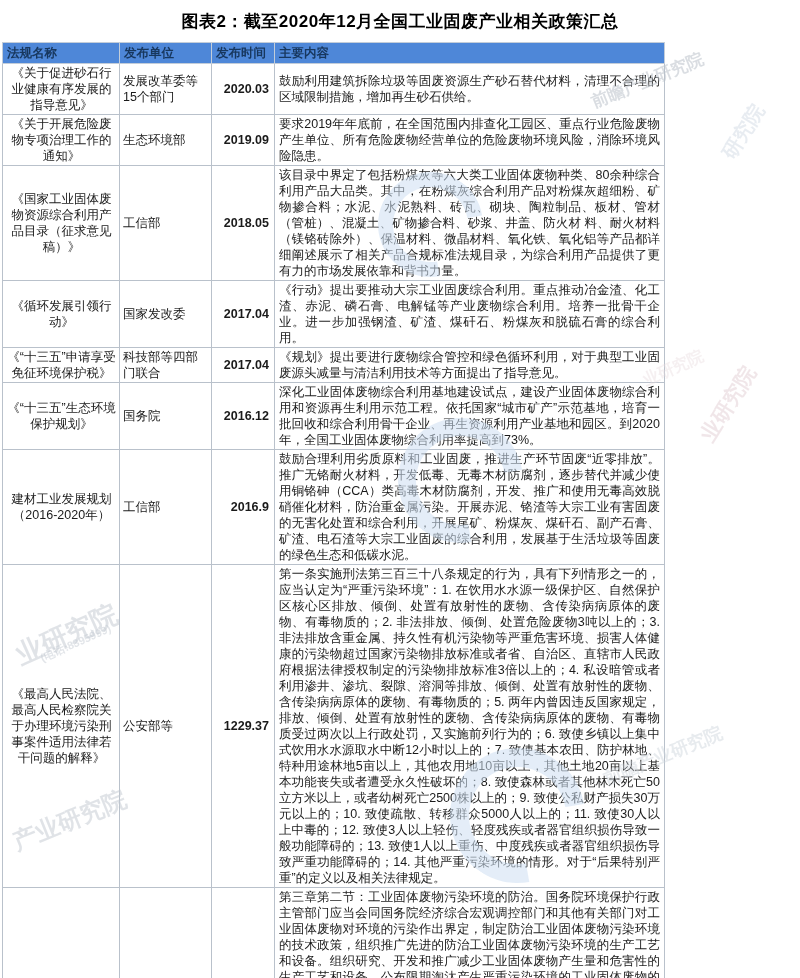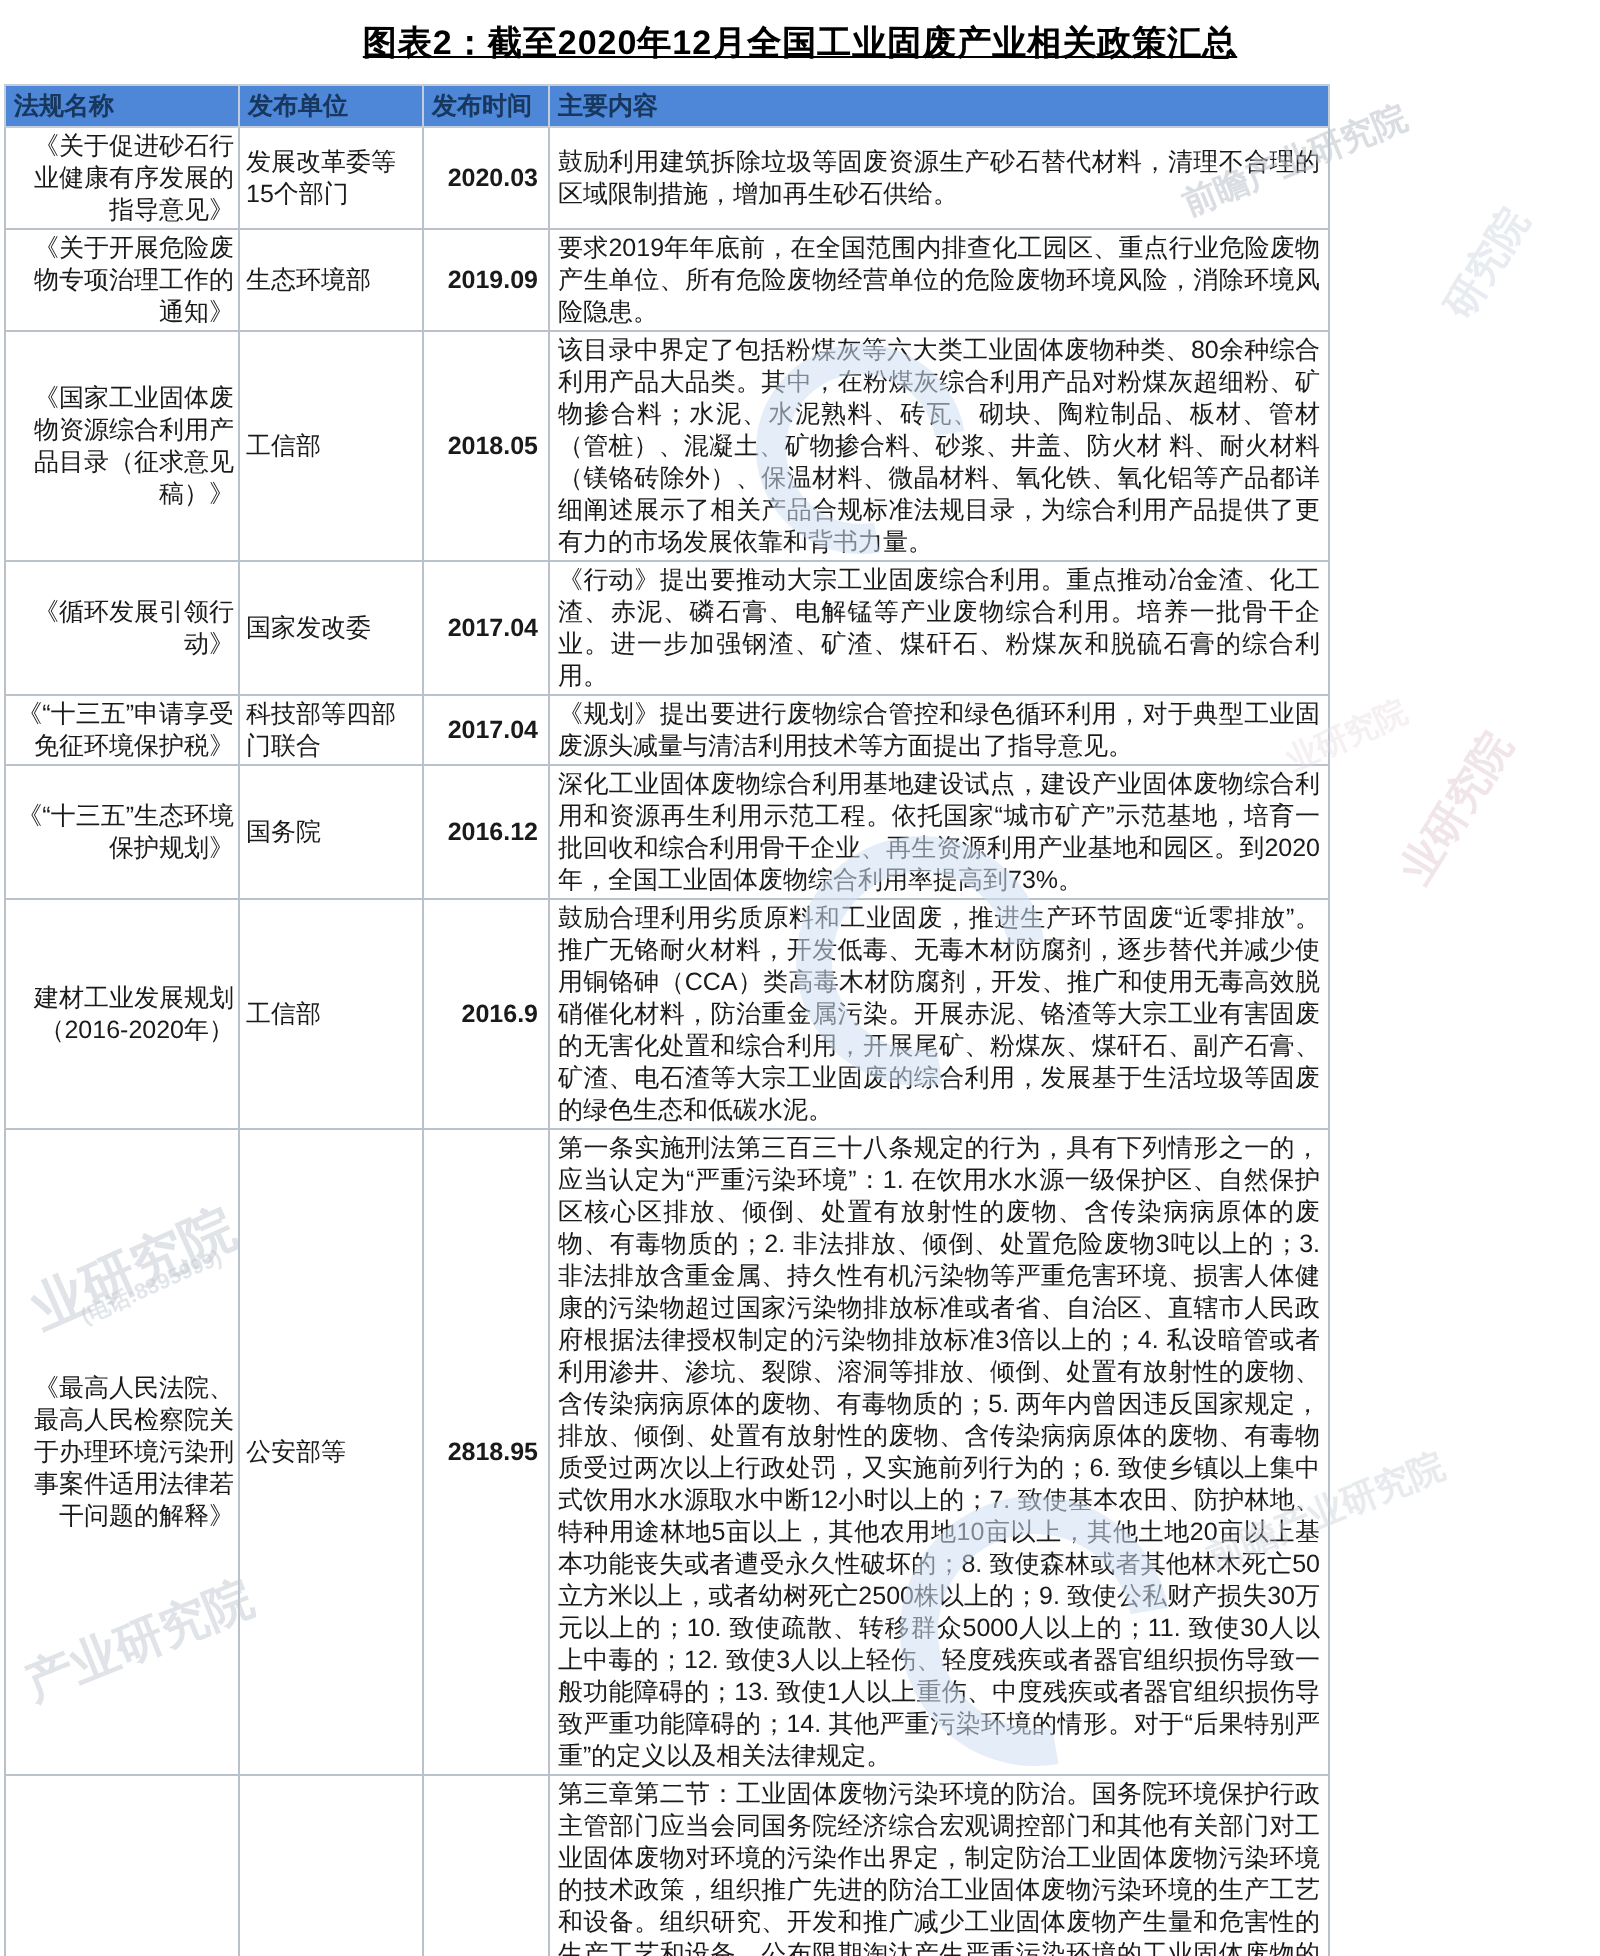--- a/index.html
+++ b/index.html
@@ -14,21 +14,20 @@
   *{box-sizing:border-box;margin:0;padding:0;}
   html,body{width:800px;background:#ffffff;font-family:"Liberation Sans","DejaVu Sans",sans-serif;}
   body{height:978px;overflow:hidden;position:relative;}
   .title{
     margin:10px 0 9px 0;
     text-align:center;
     font-size:17px;
     font-weight:bold;
     color:#000;
     letter-spacing:.5px;
-    text-decoration:underline;
   }
   table{
     width:663px;
     margin:0 2px;
     border-collapse:collapse;
     table-layout:fixed;
     border-radius:17px;
   }
   col.c-name{width:117px;}
   col.c-issuer{width:92px;}
@@ -44,21 +43,21 @@
     height:18px;
   }
   td{
     border:1px solid var(--border);
     font-size:12.5px;
     color:var(--body-text);
     line-height:16px;
     vertical-align:middle;
     padding:1px 3px;
   }
-  td.name{text-align:right;padding-left:3px;padding-right:2px;}
+  td.name{text-align:center;padding-left:3px;padding-right:2px;}
   td.issuer{text-align:left;}
   td.date{text-align:right;padding-right:5px;white-space:nowrap;font-weight:bold;}
   td.content{text-align:justify;padding:1px 4px;}
   .footer{
     width:796px;
     margin:10px 2px 0 2px;
     display:flex;
     justify-content:space-between;
     align-items:center;
   }
@@ -145,21 +144,21 @@
       </tr>
       <tr>
         <td class="name">建材工业发展规划（2016-2020年）</td>
         <td class="issuer">工信部</td>
         <td class="date">2016.9</td>
         <td class="content">鼓励合理利用劣质原料和工业固废，推进生产环节固废“近零排放”。推广无铬耐火材料，开发低毒、无毒木材防腐剂，逐步替代并减少使用铜铬砷（CCA）类高毒木材防腐剂，开发、推广和使用无毒高效脱硝催化材料，防治重金属污染。开展赤泥、铬渣等大宗工业有害固废的无害化处置和综合利用，开展尾矿、粉煤灰、煤矸石、副产石膏、矿渣、电石渣等大宗工业固废的综合利用，发展基于生活垃圾等固废的绿色生态和低碳水泥。</td>
       </tr>
       <tr>
         <td class="name">《最高人民法院、最高人民检察院关于办理环境污染刑事案件适用法律若干问题的解释》</td>
         <td class="issuer">公安部等</td>
-        <td class="date">2818.95</td>
+        <td class="date">1229.37</td>
         <td class="content">第一条实施刑法第三百三十八条规定的行为，具有下列情形之一的，应当认定为“严重污染环境”：1. 在饮用水水源一级保护区、自然保护区核心区排放、倾倒、处置有放射性的废物、含传染病病原体的废物、有毒物质的；2. 非法排放、倾倒、处置危险废物3吨以上的；3. 非法排放含重金属、持久性有机污染物等严重危害环境、损害人体健康的污染物超过国家污染物排放标准或者省、自治区、直辖市人民政府根据法律授权制定的污染物排放标准3倍以上的；4. 私设暗管或者利用渗井、渗坑、裂隙、溶洞等排放、倾倒、处置有放射性的废物、含传染病病原体的废物、有毒物质的；5. 两年内曾因违反国家规定，排放、倾倒、处置有放射性的废物、含传染病病原体的废物、有毒物质受过两次以上行政处罚，又实施前列行为的；6. 致使乡镇以上集中式饮用水水源取水中断12小时以上的；7. 致使基本农田、防护林地、特种用途林地5亩以上，其他农用地10亩以上，其他土地20亩以上基本功能丧失或者遭受永久性破坏的；8. 致使森林或者其他林木死亡50立方米以上，或者幼树死亡2500株以上的；9. 致使公私财产损失30万元以上的；10. 致使疏散、转移群众5000人以上的；11. 致使30人以上中毒的；12. 致使3人以上轻伤、轻度残疾或者器官组织损伤导致一般功能障碍的；13. 致使1人以上重伤、中度残疾或者器官组织损伤导致严重功能障碍的；14. 其他严重污染环境的情形。对于“后果特别严重”的定义以及相关法律规定。</td>
       </tr>
       <tr>
         <td class="name">《中华人民共和国固体废物污染环境防治法》</td>
         <td class="issuer" style="text-align: center;">中华人民共和国主席令</td>
         <td class="date">2004.12</td>
         <td class="content">第三章第二节：工业固体废物污染环境的防治。国务院环境保护行政主管部门应当会同国务院经济综合宏观调控部门和其他有关部门对工业固体废物对环境的污染作出界定，制定防治工业固体废物污染环境的技术政策，组织推广先进的防治工业固体废物污染环境的生产工艺和设备。组织研究、开发和推广减少工业固体废物产生量和危害性的生产工艺和设备，公布限期淘汰产生严重污染环境的工业固体废物的落后生产工艺、落后设备的名录。列入限期淘汰名录被淘汰的设备，不得转让给他人使用。企业应该减少对工业危废的产生量，严格遵守相关管理规定。矿山企业应当采取科学的开采方法和选矿工艺，减少尾矿、矸石、废石等矿业固体废物的产生量和贮存量。尾矿、矸石、废石等矿业固体废物贮存设施停止使用后，矿山企业应当按照国家有关环境保护规定进行封场，防止造成环境污染和生态破坏。拆解、利用、处置废弃电器产品和废弃机动车船，应当遵守有关法律、法规的规定，采取措施，防止污染环境。</td>
       </tr>
     </tbody>
 </table>

